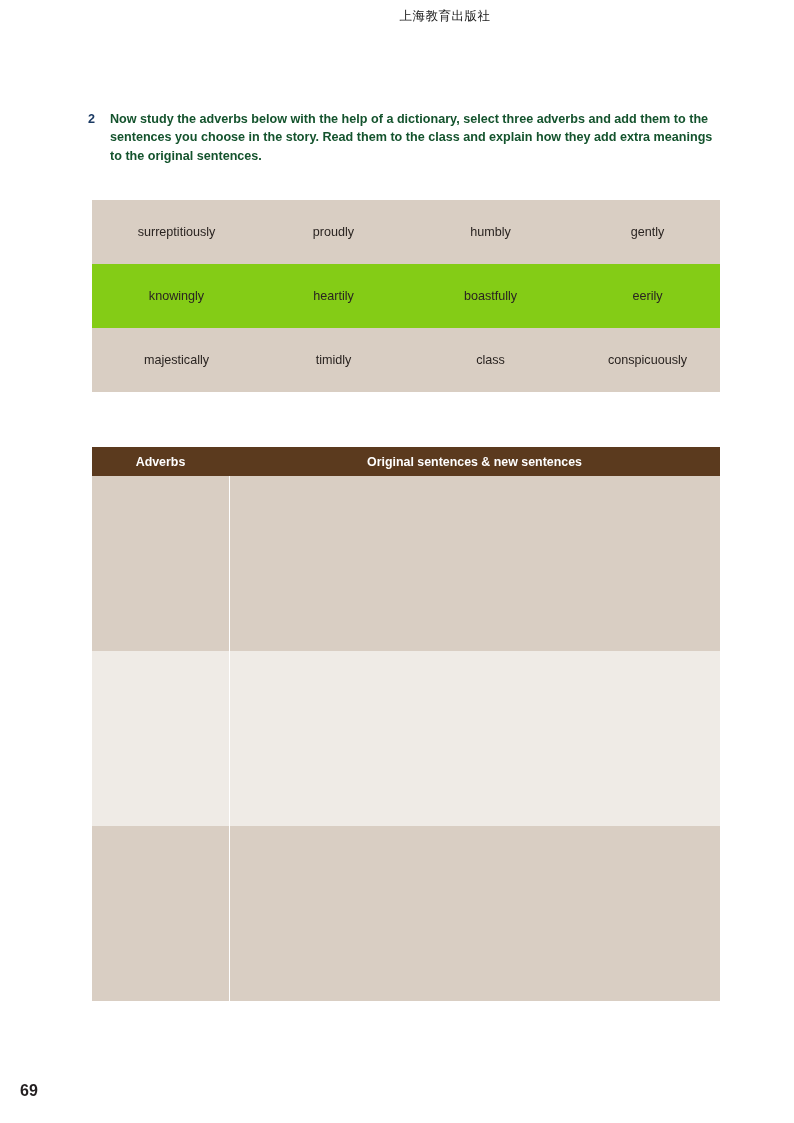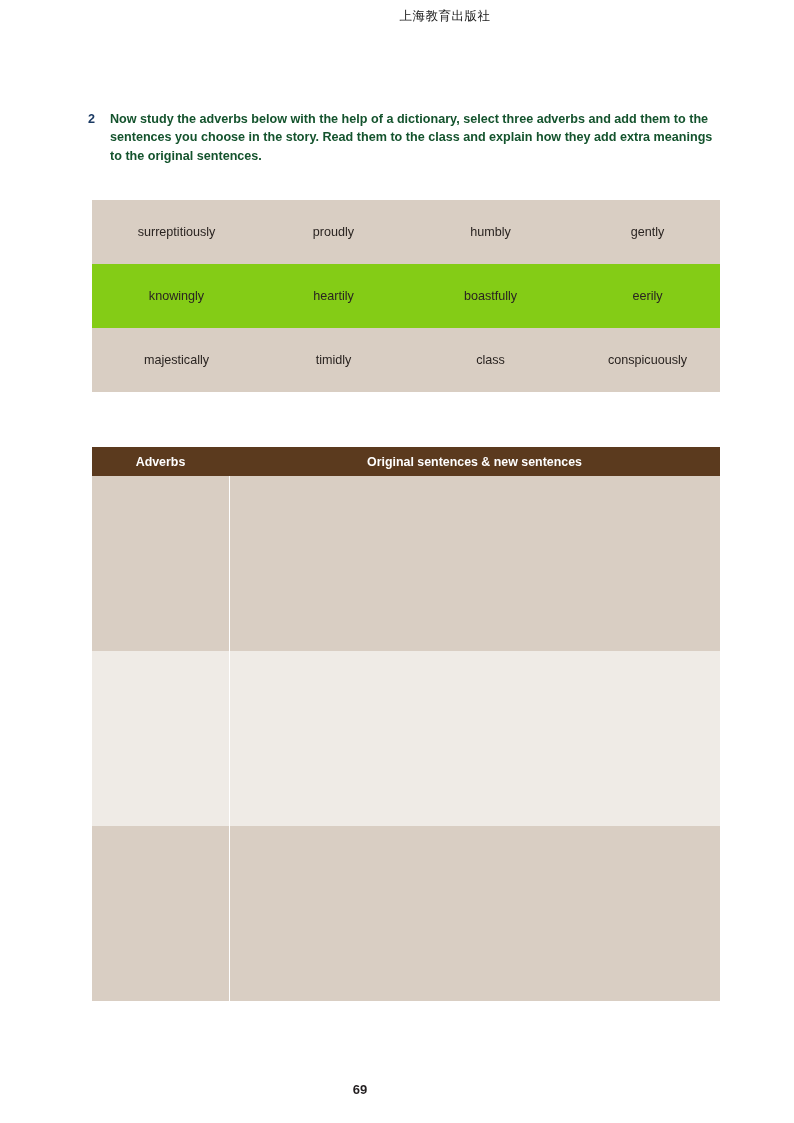--- a/index.html
+++ b/index.html
@@ -112,24 +112,25 @@
   .answer-table td.cell-dark { background: #d9cec3; }
   .answer-table td.cell-light { background: #efebe6; }
   .answer-table td.sep-left { border-left: 1px solid #ffffff; }
 
   
   .page-number {
     position: absolute;
     left: 0;
     top: 1082px;
     width: 720px;
-    text-align: center;
-    font-size: 13px;
+    text-align: left;
+    font-size: 16px;
     font-weight: bold;
     color: #231f20;
+    padding-left: 20px;
   }
 </style>
 </head>
 <body>
 
 <div class="page">
 
   <div class="publisher">上海教育出版社</div>
 
   <div class="instruction">

